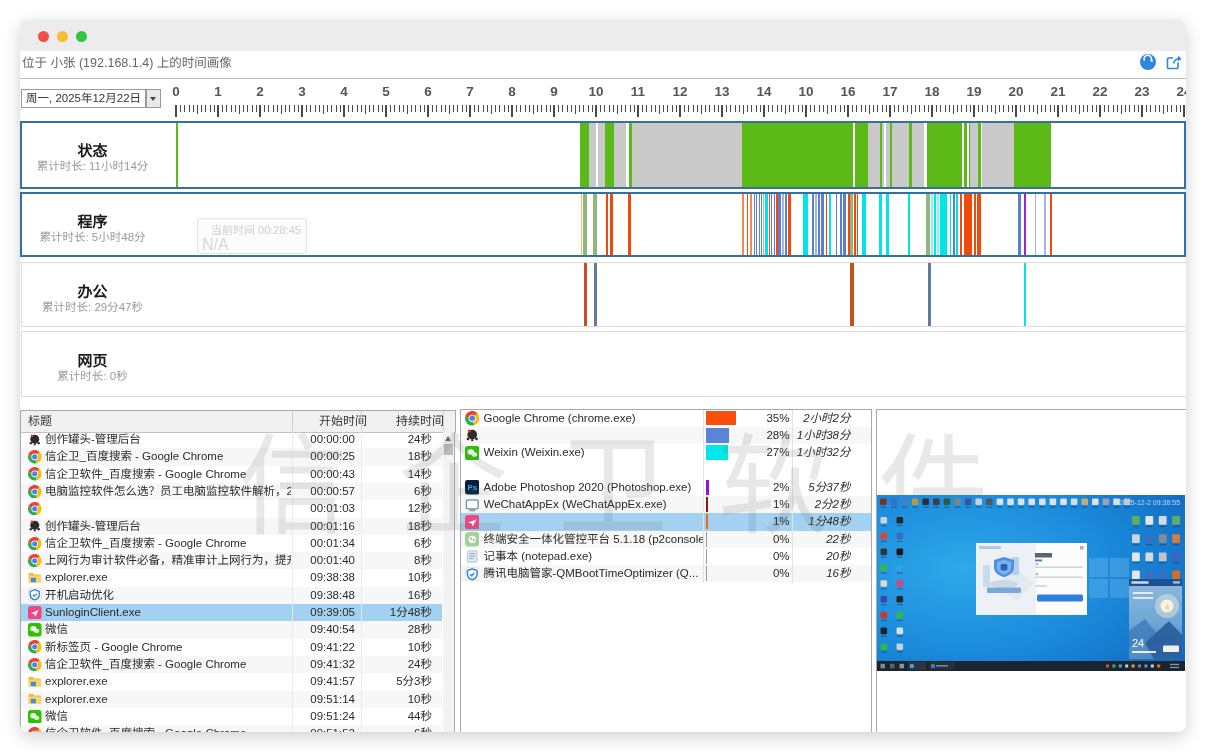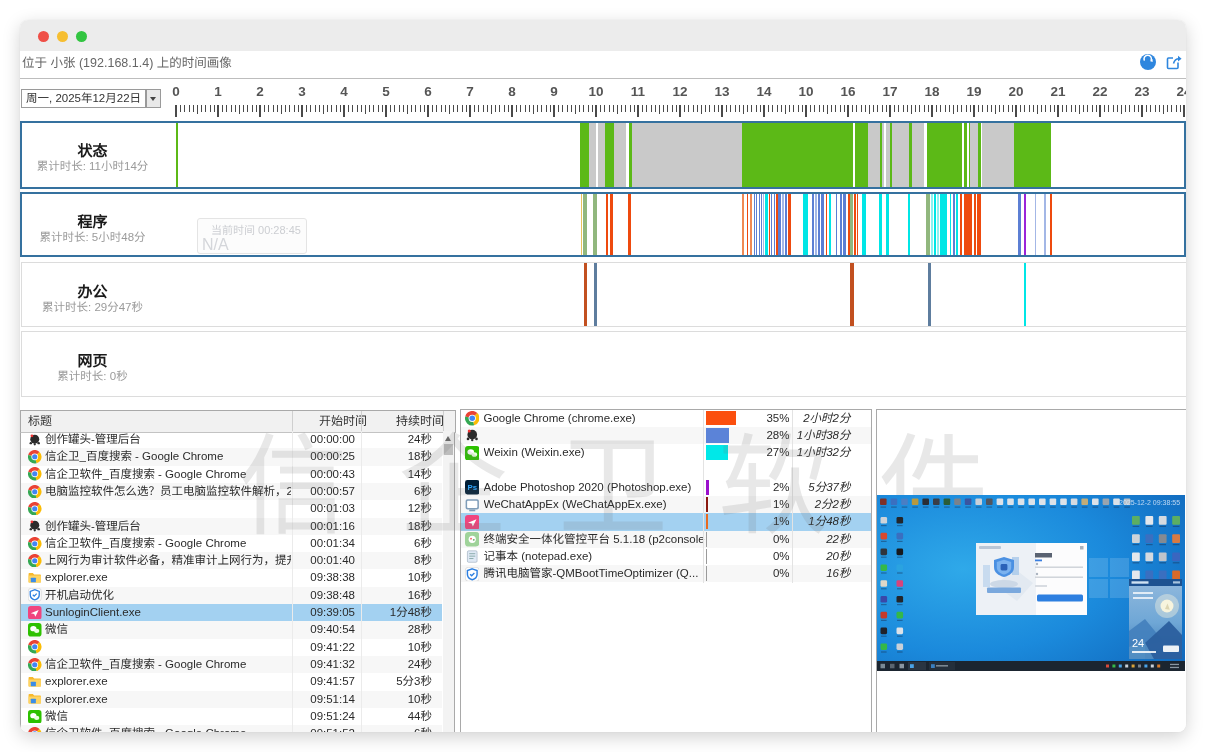--- a/index.html
+++ b/index.html
@@ -584,20 +584,21 @@
       <div class="cell-t2">28秒</div>
     </div>
     <div class="abs trowi" style="top:618.6px">
       <svg class="icon" viewBox="0 0 24 24">
         <path d="M12 12 L0.4 8.9 A12 12 0 0 1 20.5 3.5 Z" fill="#ea4335"></path>
         <path d="M12 12 L20.5 3.5 A12 12 0 0 1 15.1 23.6 Z" fill="#fbbc05"></path>
         <path d="M12 12 L15.1 23.6 A12 12 0 0 1 0.4 8.9 Z" fill="#34a853"></path>
         <circle cx="12" cy="12" r="6" fill="#fff"></circle>
         <circle cx="12" cy="12" r="4.6" fill="#4285f4"></circle>
       </svg>
+      <div class="cell-title">新标签页 - Google Chrome</div>
       <div class="cell-t1">09:41:22</div>
       <div class="cell-t2">10秒</div>
     </div>
     <div class="abs trowi zebra" style="top:635.9px">
       <svg class="icon" viewBox="0 0 24 24">
         <path d="M12 12 L0.4 8.9 A12 12 0 0 1 20.5 3.5 Z" fill="#ea4335"></path>
         <path d="M12 12 L20.5 3.5 A12 12 0 0 1 15.1 23.6 Z" fill="#fbbc05"></path>
         <path d="M12 12 L15.1 23.6 A12 12 0 0 1 0.4 8.9 Z" fill="#34a853"></path>
         <circle cx="12" cy="12" r="6" fill="#fff"></circle>
         <circle cx="12" cy="12" r="4.6" fill="#4285f4"></circle>

